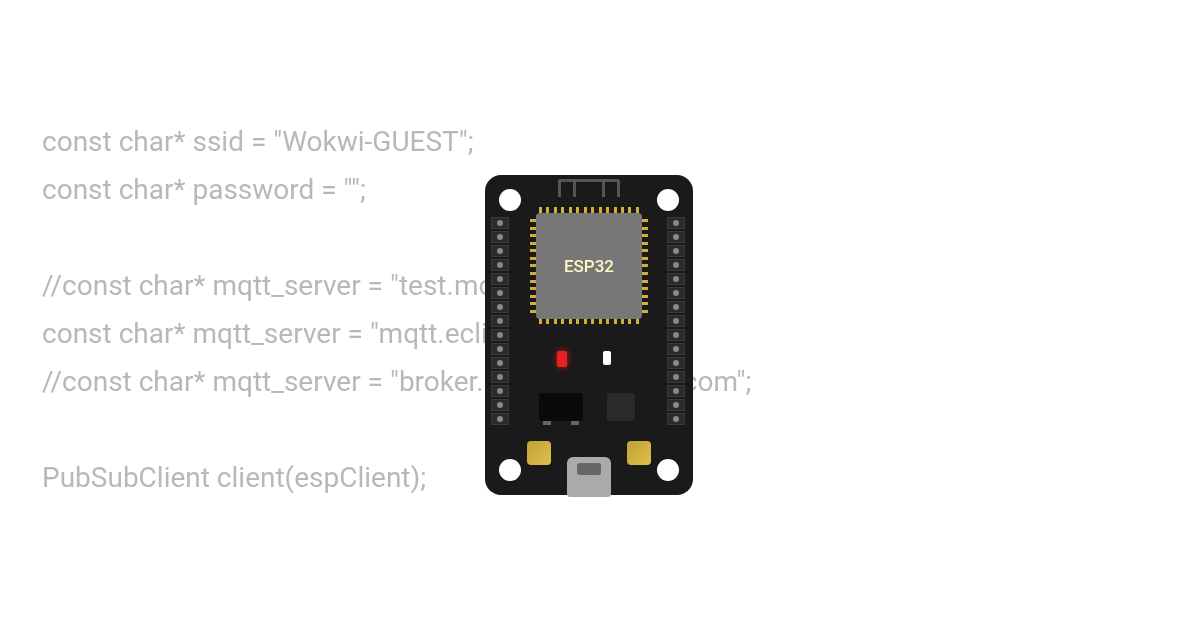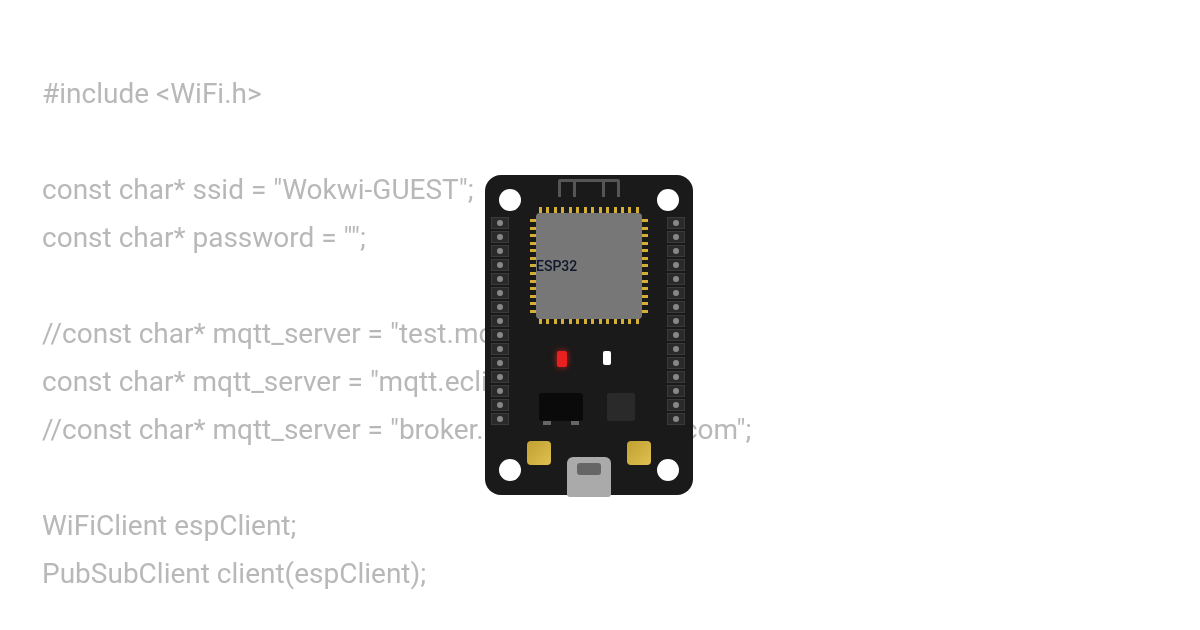--- a/index.html
+++ b/index.html
@@ -84,23 +84,23 @@
       position: absolute;
       top: 38px;
       left: 50%;
       transform: translateX(-50%);
       width: 106px;
       height: 106px;
       background: #777;
       border-radius: 4px;
       display: flex;
       align-items: center;
-      justify-content: flex-start;
-      color: #0f172a;
-      font-size: 14px;
+      justify-content: center;
+      color: #fef9c3;
+      font-size: 17px;
       font-weight: 500;
     }
     .chip-pins {
       position: absolute;
     }
     .chip-pins.top {
       top: 32px;
       left: 50%;
       transform: translateX(-50%);
       width: 100px;
@@ -265,30 +265,28 @@
       background: linear-gradient(135deg, #c0a030, #e0c050);
       border-radius: 4px;
     }
     .button.left { left: 42px; }
     .button.right { right: 42px; }
   </style>
 </head>
 <body>
 
 <div class="code-area">
-  <div class="code-line">#include &lt;WiFi.h&gt;</div>
   <div class="blank-line"></div>
   <div class="code-line">const char* ssid = "Wokwi-GUEST";</div>
   <div class="code-line">const char* password = "";</div>
   <div class="blank-line"></div>
   <div class="code-line">//const char* mqtt_server = "test.mosquitto.org";</div>
   <div class="code-line">const char* mqtt_server = "mqtt.eclipseprojects.io";</div>
   <div class="code-line">//const char* mqtt_server = "broker.mqttdashboard.com";</div>
   <div class="blank-line"></div>
-  <div class="code-line">WiFiClient espClient;</div>
   <div class="code-line">PubSubClient client(espClient);</div>
 </div>
 
 <div class="board">
   <div class="mounting-hole tl"></div>
   <div class="mounting-hole tr"></div>
   <div class="mounting-hole bl"></div>
   <div class="mounting-hole br"></div>
 
   <div class="antenna"></div>

